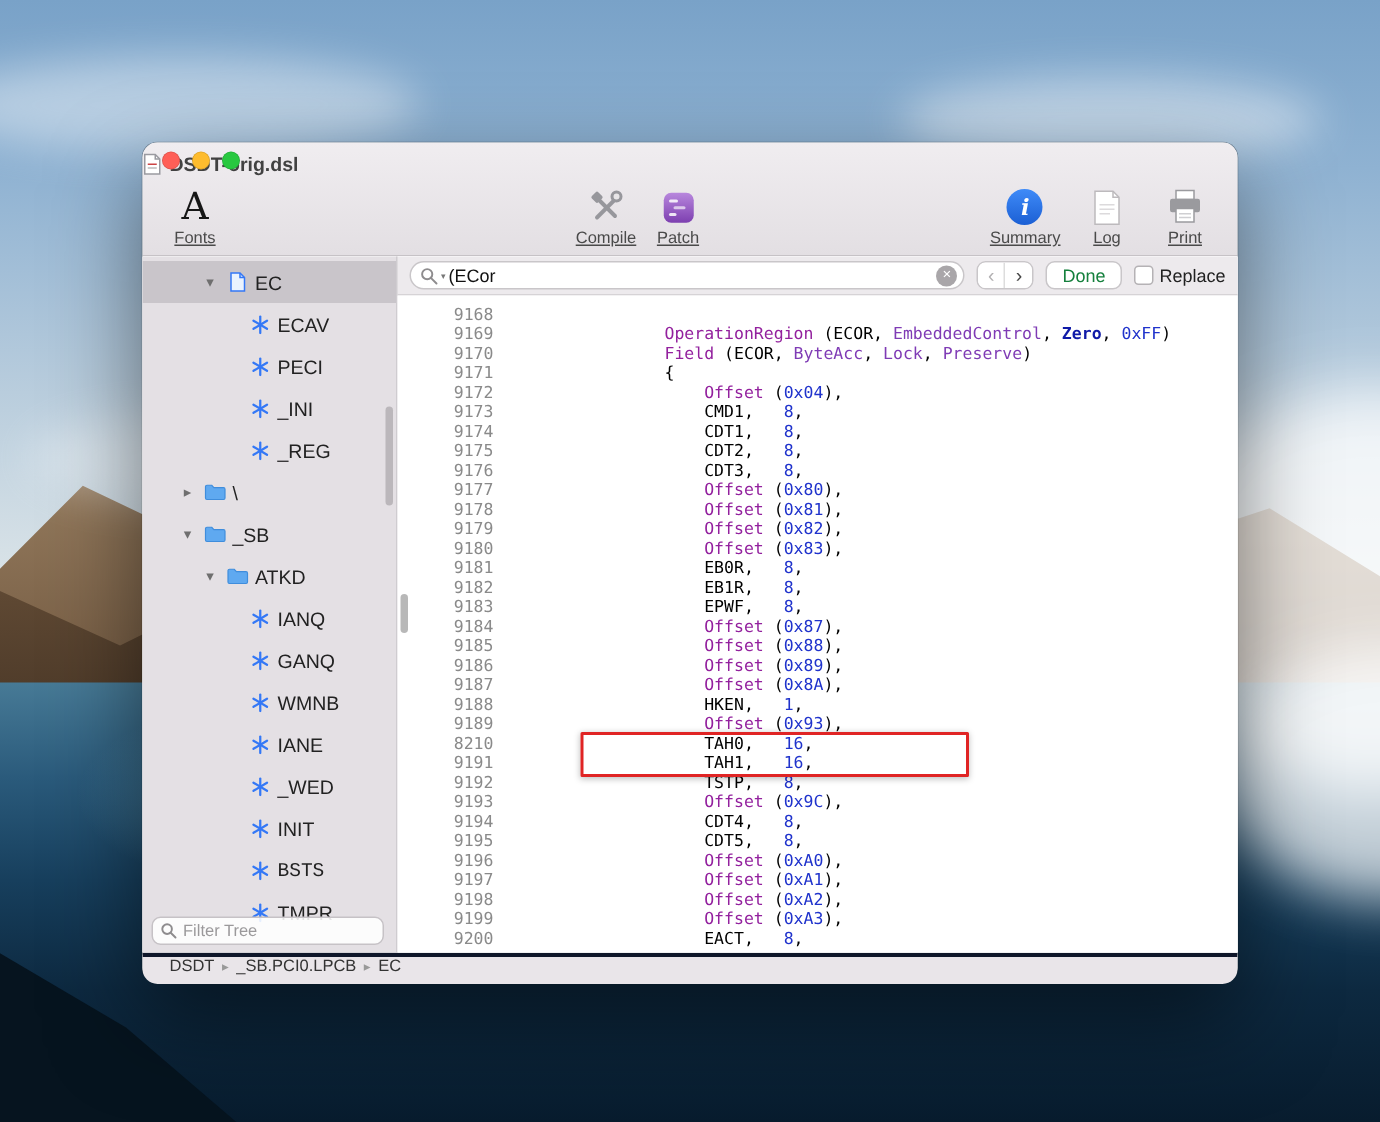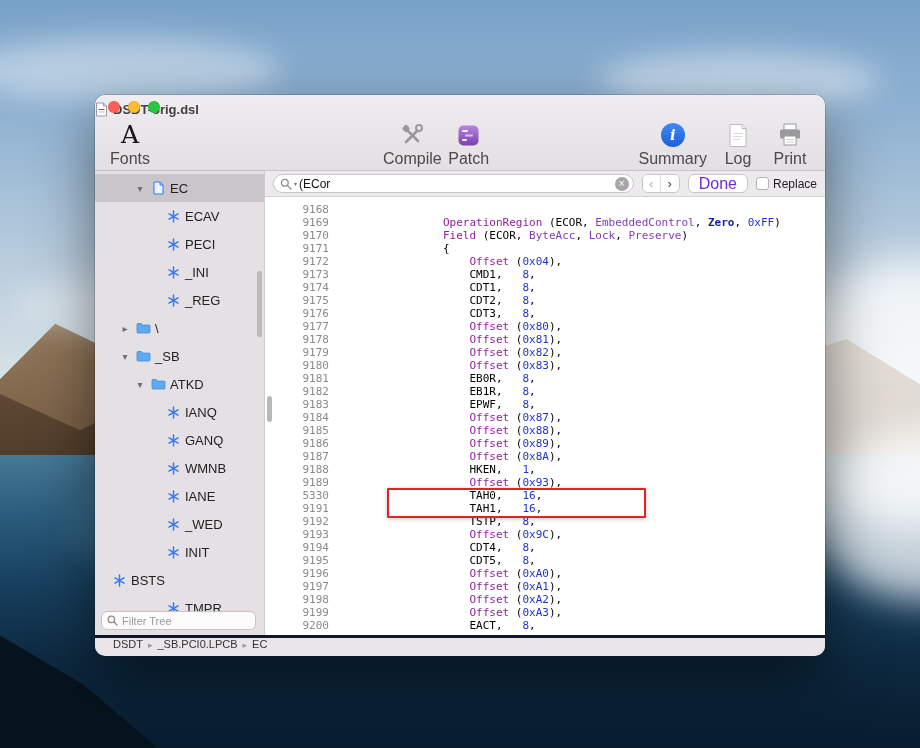--- a/index.html
+++ b/index.html
@@ -32,21 +32,21 @@
     box-shadow:0 25px 60px rgba(0,0,0,.5), 0 0 0 .5px rgba(0,0,0,.3); background:#fff; }
   .chrome { background:linear-gradient(#f0edf0,#e3dfe3); border-bottom:1px solid #c6c2c6; border-radius:10px 10px 0 0; }
   .titlebar { position:relative; height:24px; display:flex; align-items:center; justify-content:flex-start; }
   .traffic { position:absolute; left:13px; top:6px; display:flex; gap:8px; }
   .tl { width:12px; height:12px; border-radius:50%; display:inline-block; box-shadow:inset 0 0 0 .5px rgba(0,0,0,.15); }
   .tl.red { background:#ff5f57; } .tl.yellow { background:#febc2e; } .tl.green { background:#28c840; }
   .title-wrap { display:flex; align-items:center; gap:5px; font-size:13px; font-weight:bold; color:#414141; padding-top:4px; }
 
   .toolbar { height:51px; display:flex; align-items:center; padding:0 14px; }
   .tb-item { display:flex; flex-direction:column; align-items:center; gap:1px; min-width:42px; cursor:default; }
-  .tb-label { font-size:16px; color:#4a4a4a; }
+  .tb-label { font-size:11px; color:#4a4a4a;text-decoration:underline; }
   .tb-icon { height:28px; display:flex; align-items:center; justify-content:center; }
   .fonts-a { font-family:"DejaVu Serif", serif; font-size:25px; color:#161616; line-height:26px; }
   .info-circle { width:24px; height:24px; border-radius:50%; background:linear-gradient(#3f8bf8,#1b5fd4);
     color:#fff; font-family:"DejaVu Serif",serif; font-style:italic; font-weight:bold; font-size:15px;
     display:flex; align-items:center; justify-content:center; }
   .sp-compile { margin-left:232px; } .sp-patch { margin-left:6px; } .sp-right { margin-left:auto; }
   .sp-gap { margin-left:10px; }
 
   .content { display:flex; height:464px; background:#fff; }
   .sidebar { width:170px; position:relative; background:#e4e0e4; border-right:1px solid #cfccd0; overflow:hidden; }
@@ -68,21 +68,21 @@
   .search-field { flex:1; height:19px; background:#fff; border:1px solid #c9c6c9; border-radius:10px;
     display:flex; align-items:center; padding:0 4px 0 6px; gap:2px; }
   .mag-chev { font-size:6px; color:#777; }
   .search-field input { flex:1; min-width:0; border:none; outline:none; background:transparent; font-size:12px; color:#111; }
   .clear-btn { width:14px; height:14px; border-radius:50%; background:#a9a6a9; color:#fff; font-size:10px;
     line-height:13px; text-align:center; flex-shrink:0; cursor:default; }
   .seg { display:flex; border:1px solid #c9c6c9; border-radius:6px; overflow:hidden; background:#fff; height:19px; }
   .seg .segbtn { width:18px; border:none; background:#fff; font-size:13px; line-height:17px; padding:0; text-align:center; cursor:default; }
   .seg .segbtn.prev { color:#b2b0b2; border-right:1px solid #ddd; }
   .seg .segbtn.next { color:#444; }
-  .done-btn { height:19px; padding:0 10px; background:#fff; border:1px solid #c9c6c9; border-radius:6px; font-size:16px; color:#6d28d9; cursor:default; }
+  .done-btn { height:19px; padding:0 10px; background:#fff; border:1px solid #c9c6c9; border-radius:6px; font-size:12px; color:#15803d; cursor:default; }
   .replace { display:flex; align-items:center; gap:4px; font-size:12px; color:#222; }
   .replace input { appearance:none; width:13px; height:13px; border:1px solid #b5b2b5; border-radius:3px; background:#fff; }
 
   .code-area { position:relative; flex:1; overflow:hidden; padding-top:6px; background:#fff; }
   .code-line { display:flex; height:13px; line-height:13px; font-family:"DejaVu Sans Mono", monospace; font-size:11px; }
   .lnum { width:72px; flex-shrink:0; text-align:right; padding-right:8px; color:#8a8a8a; }
   .ltext { white-space:pre; }
   .tok-p { color:var(--c-plain); }
   .tok-k { color:var(--c-kw); }
   .tok-t { color:var(--c-type); }
@@ -366,21 +366,21 @@
                 <svg width="13" height="13" viewBox="0 0 13 13">
                   <g stroke="#3478f6" stroke-width="1.5" stroke-linecap="round">
                     <path d="M6.5 1 V12"></path>
                     <path d="M2 3.8 L11 9.2"></path>
                     <path d="M11 3.8 L2 9.2"></path>
                   </g>
                 </svg>
               </span>
     <span class="tlabel">INIT</span>
   </div>
-            <div class="tree-item" style="">
+            <div class="tree-item" style="padding-left: 54px; font-family: Liberation Mono, monospace;">
     <span class="disc"></span>
     <span class="ticon">
                 <svg width="13" height="13" viewBox="0 0 13 13">
                   <g stroke="#3478f6" stroke-width="1.5" stroke-linecap="round">
                     <path d="M6.5 1 V12"></path>
                     <path d="M2 3.8 L11 9.2"></path>
                     <path d="M11 3.8 L2 9.2"></path>
                   </g>
                 </svg>
               </span>
@@ -520,21 +520,21 @@
               </div>
               <div class="code-line">
                 <span class="lnum">9188</span>
                 <span class="ltext"><span class="tok-p">                    HKEN,   </span><span class="tok-n">1</span><span class="tok-p">,</span></span>
               </div>
               <div class="code-line">
                 <span class="lnum">9189</span>
                 <span class="ltext"><span class="tok-p">                    </span><span class="tok-k">Offset</span><span class="tok-p"> (</span><span class="tok-n">0x93</span><span class="tok-p">),</span></span>
               </div>
               <div class="code-line">
-                <span class="lnum">5330</span>
+                <span class="lnum">8210</span>
                 <span class="ltext"><span class="tok-p">                    TAH0,   </span><span class="tok-n">16</span><span class="tok-p">,</span></span>
               </div>
               <div class="code-line">
                 <span class="lnum">9191</span>
                 <span class="ltext"><span class="tok-p">                    TAH1,   </span><span class="tok-n">16</span><span class="tok-p">,</span></span>
               </div>
               <div class="code-line">
                 <span class="lnum">9192</span>
                 <span class="ltext"><span class="tok-p">                    TSTP,   </span><span class="tok-n">8</span><span class="tok-p">,</span></span>
               </div>

